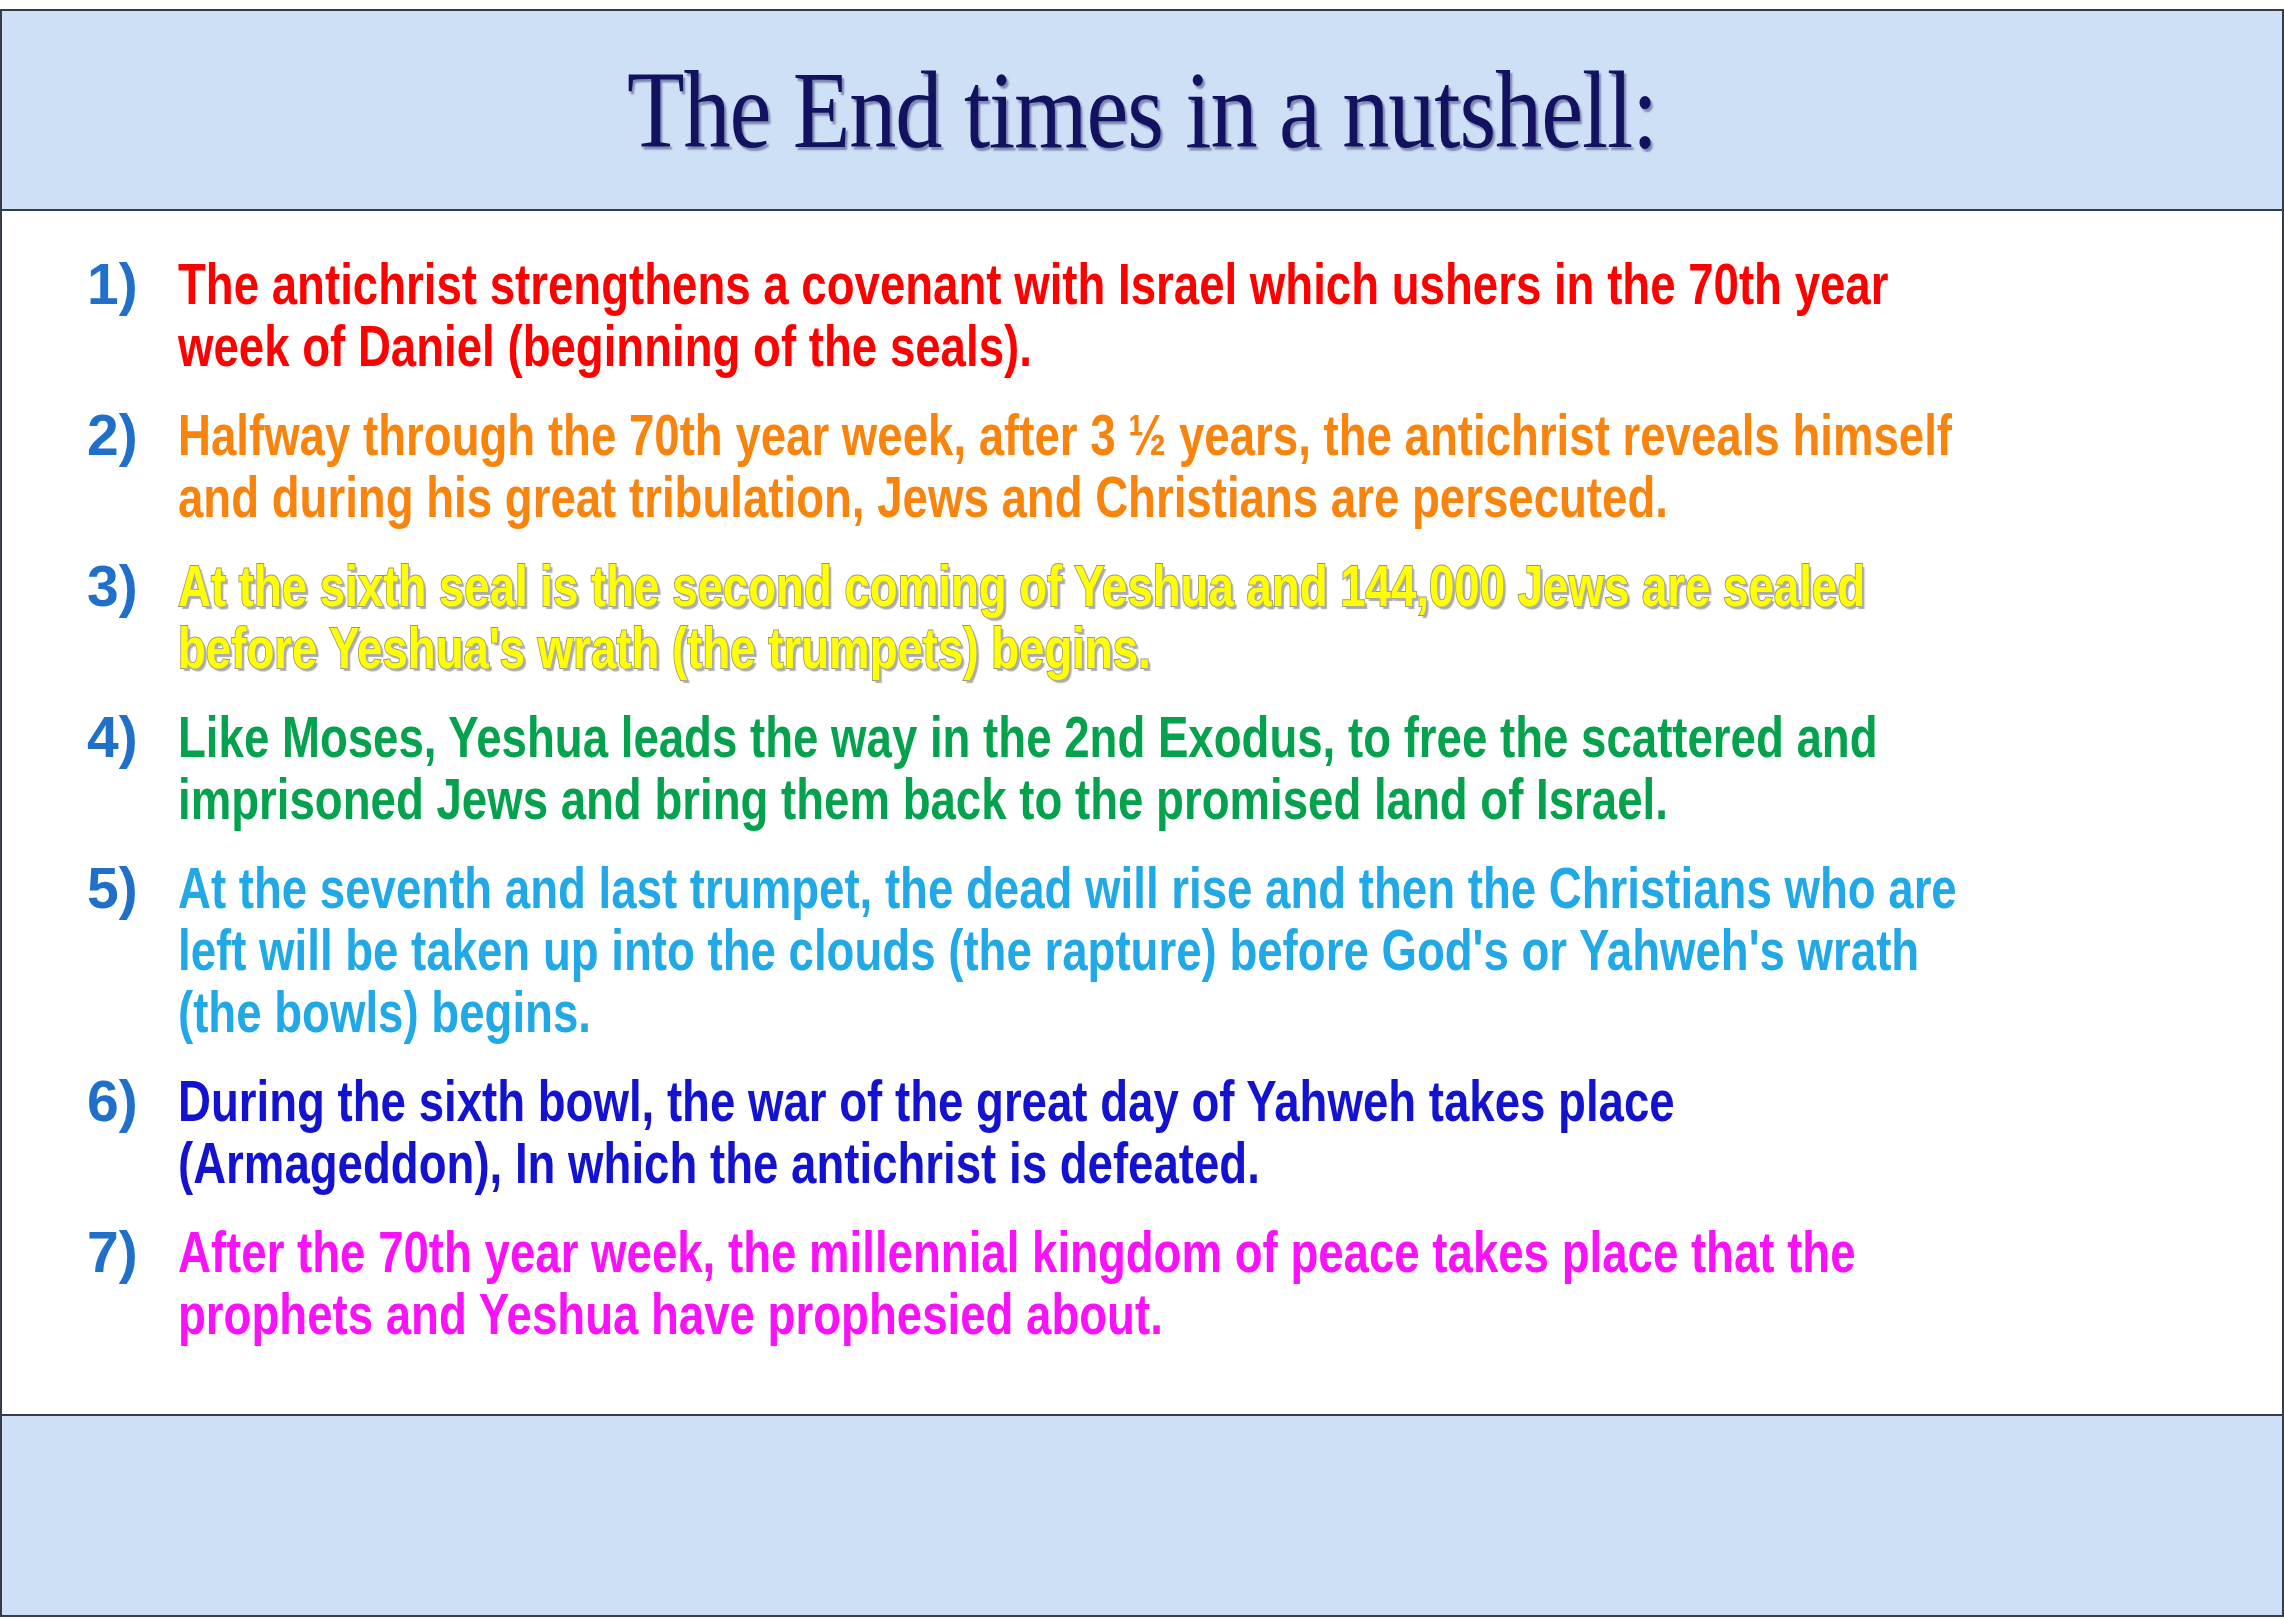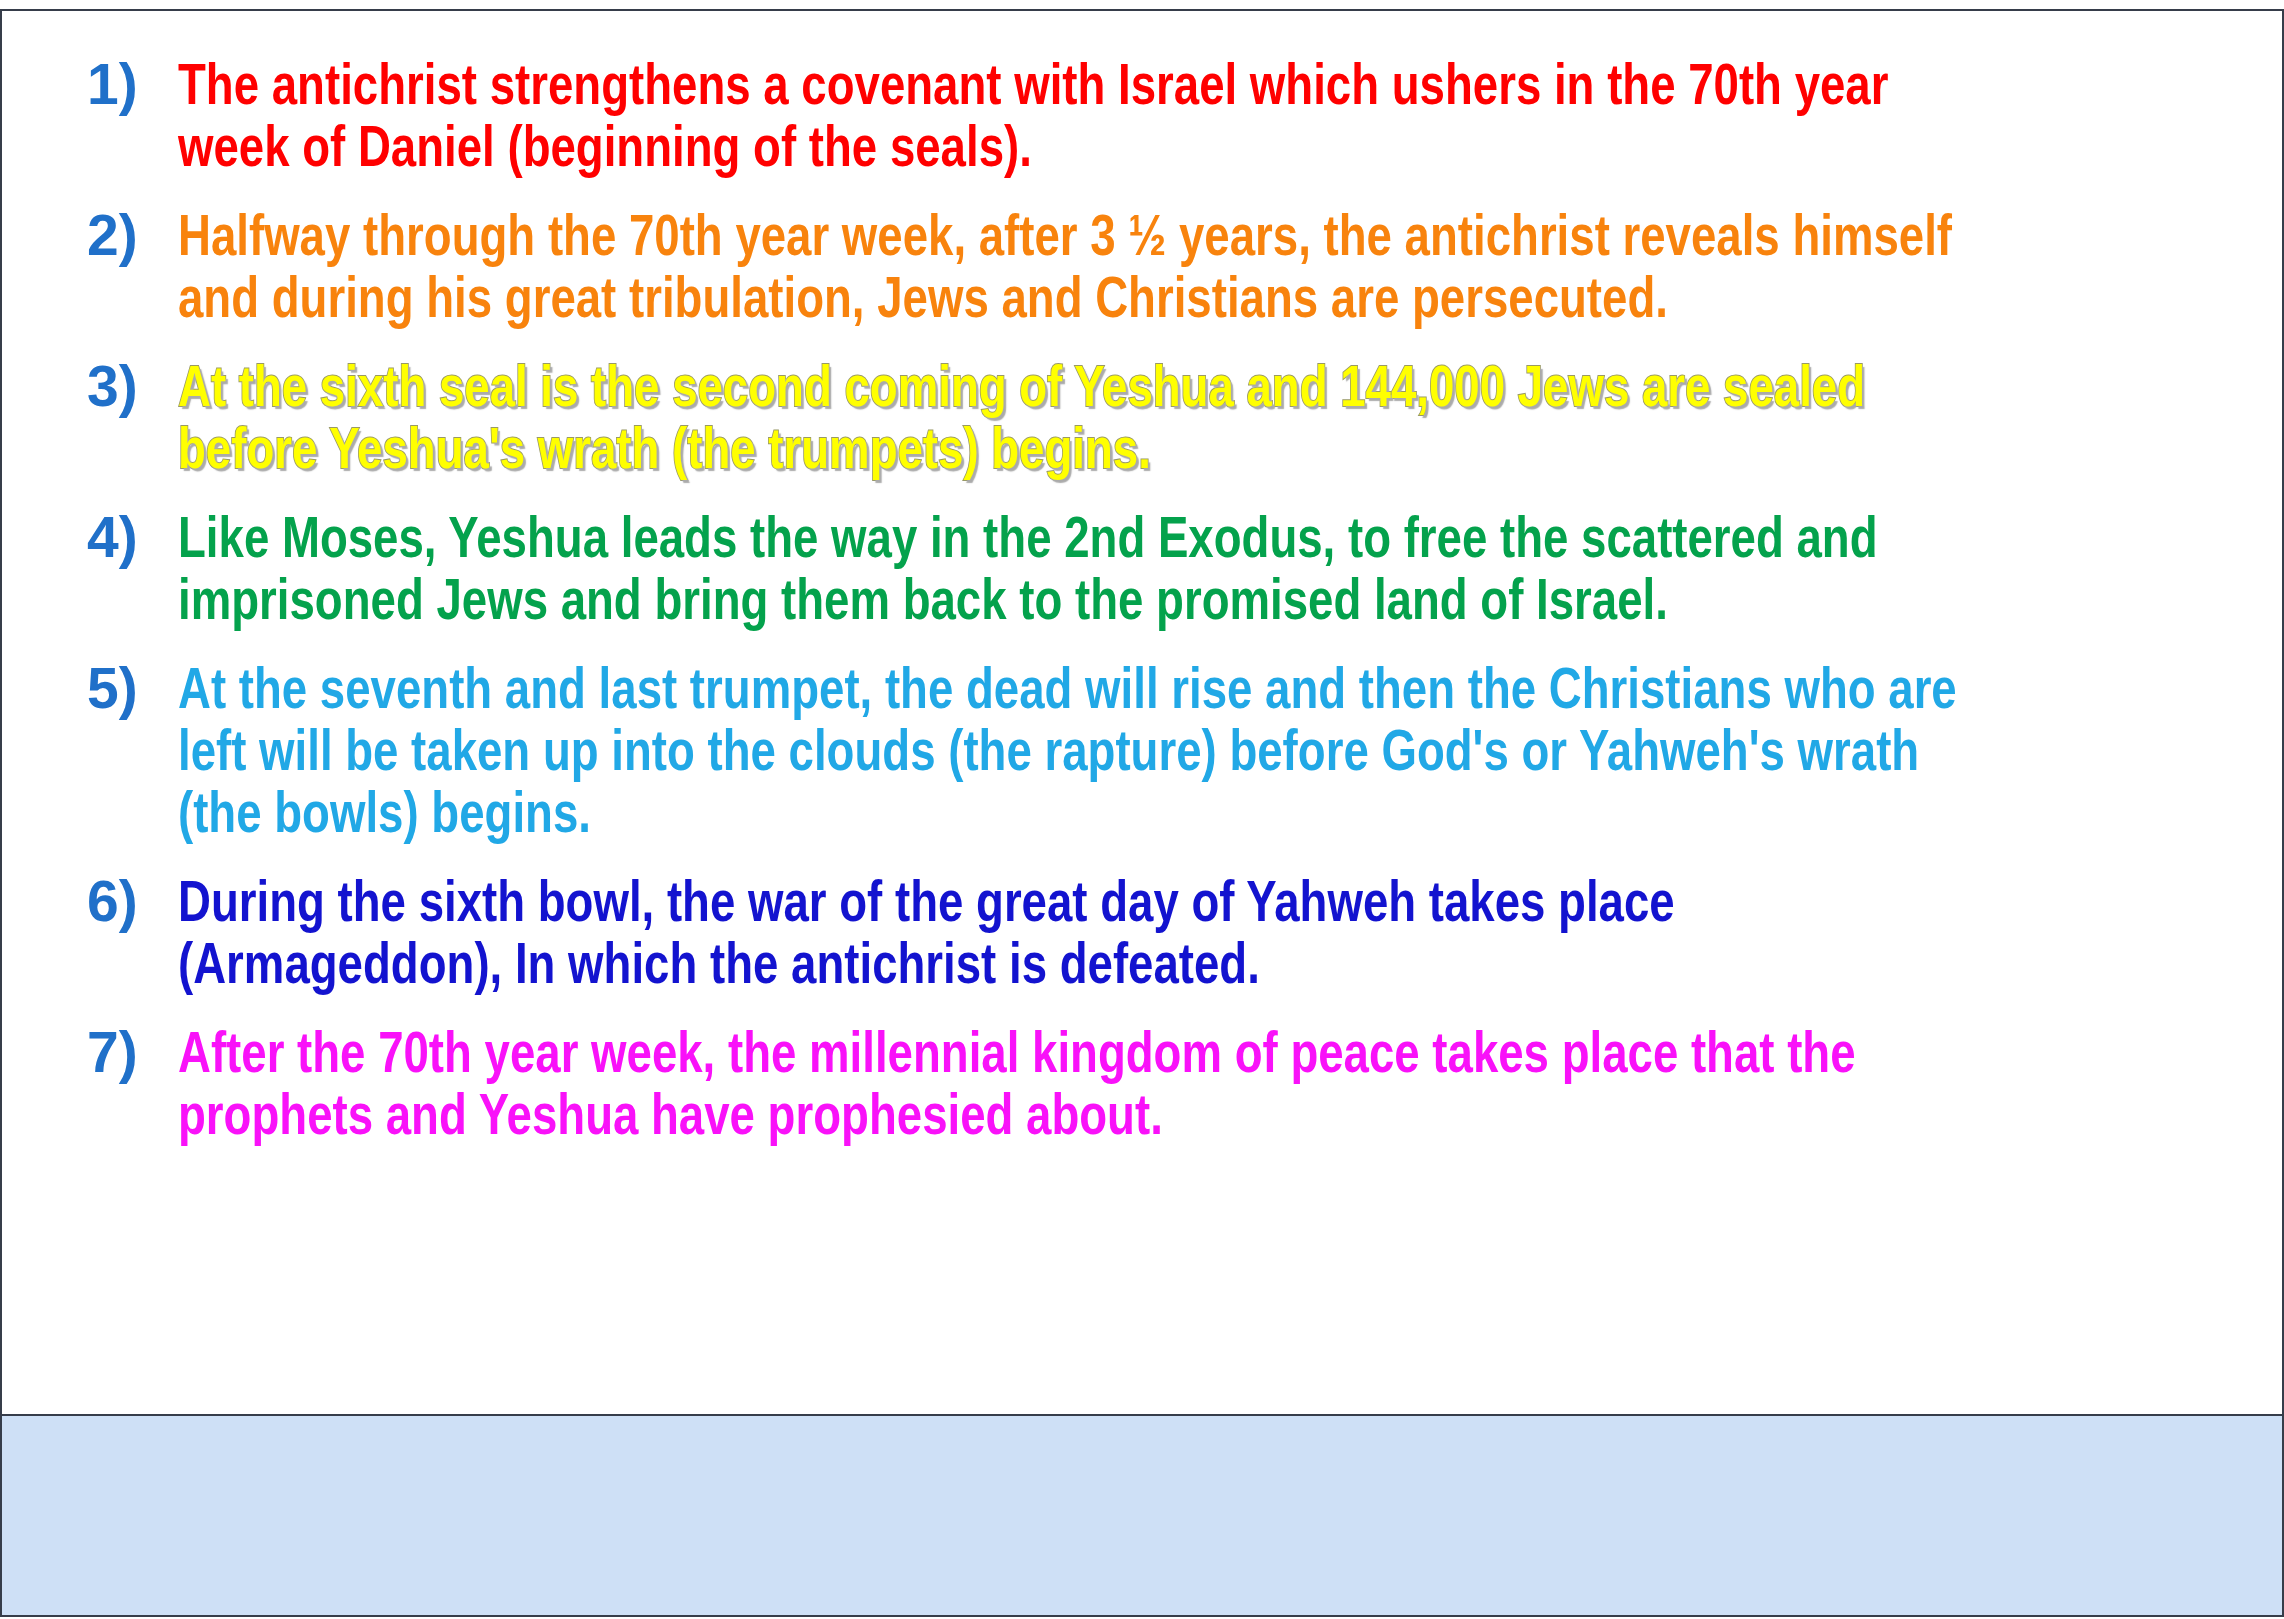--- a/index.html
+++ b/index.html
@@ -79,20 +79,23 @@
   .footer {
     height: 199px;
     border-top: 2px solid var(--border, #363D4A);
   }
 </style>
 </head>
 <body>
 
 <div class="slide">
 
+  <div class="header band">
+    <div class="title">The End times in a nutshell:</div>
+  </div>
 
   <div class="content">
 
     <div class="item">
       <div class="num">1)</div>
       <div class="txt" style="color: rgb(255, 0, 0);">The antichrist strengthens a covenant with Israel which ushers in the 70th year
 week of Daniel (beginning of the seals).</div>
     </div>
 
     <div class="item">

